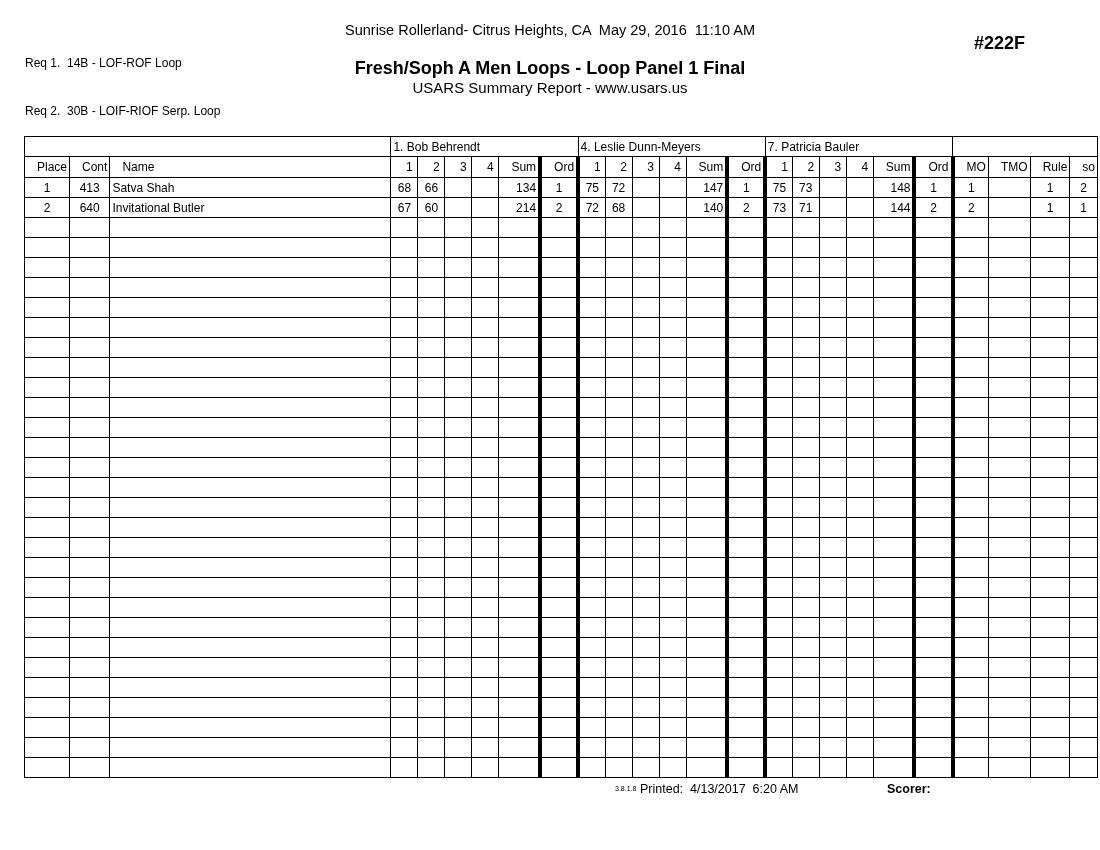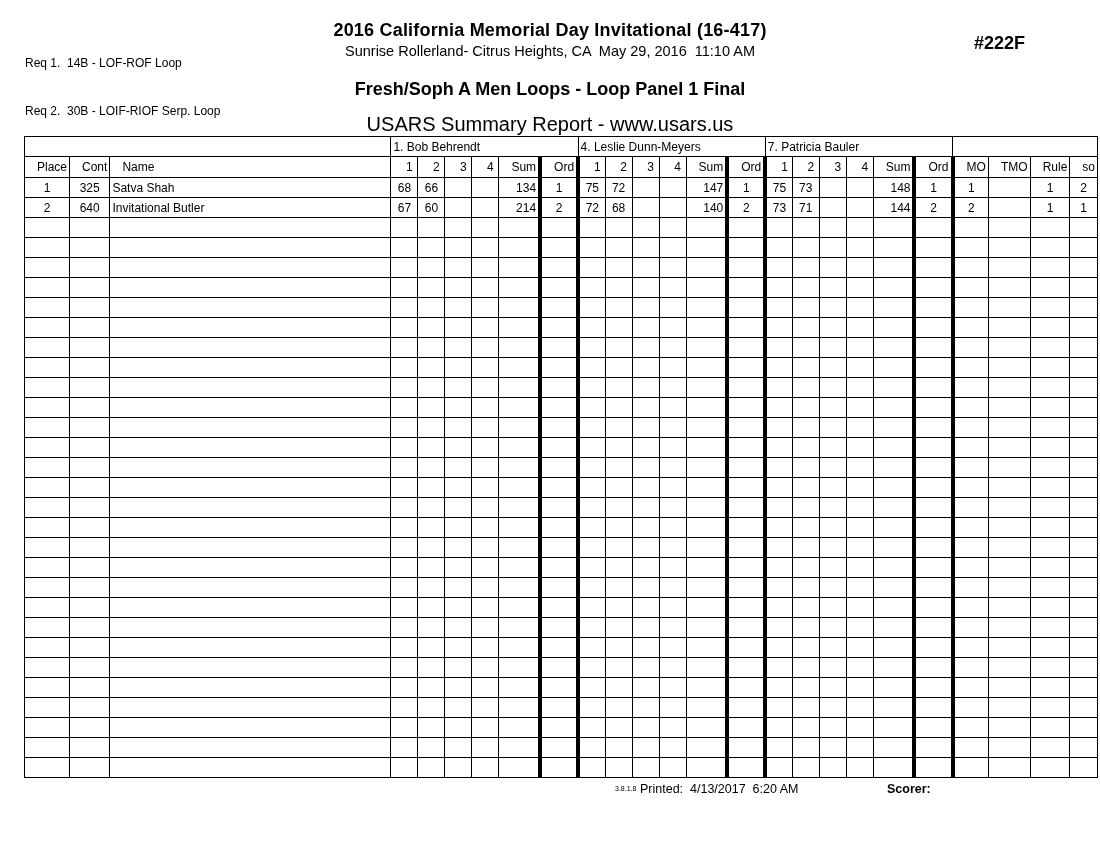--- a/index.html
+++ b/index.html
@@ -7,21 +7,21 @@
   .page {
     position:relative; width:1100px; height:850px; background:#ffffff;
     font-family:"Liberation Sans", sans-serif; color:#000; overflow:hidden;
   }
   
   .req-block { position:absolute; left:25px; top:23px; font-size:12px; line-height:16px; white-space:pre; }
   .titles { position:absolute; left:0; right:0; top:20px; text-align:center; }
   .title-main  { font-size:18px; font-weight:bold; letter-spacing:0.2px; }
   .title-venue { font-size:14.5px; margin-top:2px; white-space:pre; }
   .title-event { font-size:18px; font-weight:bold; margin-top:20px; }
-  .title-report{ font-size:20px; margin-top:13px; }
+  .title-report{ font-size:15px; margin-top:0; }
   .doc-number { position:absolute; left:974px; top:33px; font-size:18px; font-weight:bold; }
   
   table.score { position:absolute; left:24px; top:136px; border-collapse:collapse; table-layout:fixed; }
   table.score td, table.score th {
     border:1px solid #000; height:20px; font-size:12px; font-weight:normal;
     padding:0 2px; overflow:hidden; white-space:nowrap; line-height:18px;
   }
   table.score th { height:21px;padding-left:12px; }
   td.nb { border:none; }
   td.judge-box { text-align:left; padding-left:4px; white-space:pre; font-size:12px; }
@@ -40,21 +40,20 @@
 <body>
 
 <div class="page">
 
   <div class="req-block">
     <div>Req 1.  14B - LOF-ROF Loop</div>
     <div>Req 2.  30B - LOIF-RIOF Serp. Loop</div>
   </div>
 
   <div class="titles">
-    <div class="title-main">2016 California Memorial Day Invitational (16-417)</div>
     <div class="title-venue">Sunrise Rollerland- Citrus Heights, CA  May 29, 2016  11:10 AM</div>
     <div class="title-event">Fresh/Soph A Men Loops - Loop Panel 1 Final</div>
     <div class="title-report">USARS Summary Report - www.usars.us</div>
   </div>
 
   <div class="doc-number">#222F</div>
 
   <table class="score">
     <colgroup>
       <col style="width:33px">
@@ -115,21 +114,21 @@
         <th class="c thick">Ord</th>
         <th class="c">MO</th>
         <th class="l">TMO</th>
         <th class="l">Rule</th>
         <th class="c">so</th>
       </tr>
     </thead>
     <tbody id="table-body">
         <tr>
           <td class="c b">1</td>
-          <td class="c b">325</td>
+          <td class="c b">413</td>
           <td class="name-cell">Satva Shah</td>
           <td class="c">68</td>
           <td class="c">66</td>
           <td class="c"></td>
           <td class="c"></td>
           <td class="r">134</td>
           <td class="c b thick">1</td>
           <td class="c">75</td>
           <td class="c">72</td>
           <td class="c"></td>

